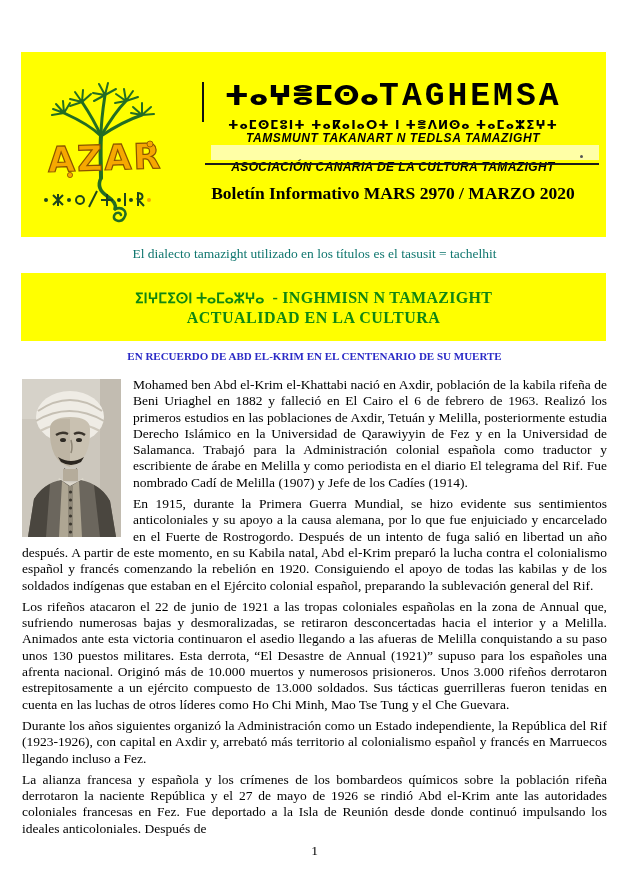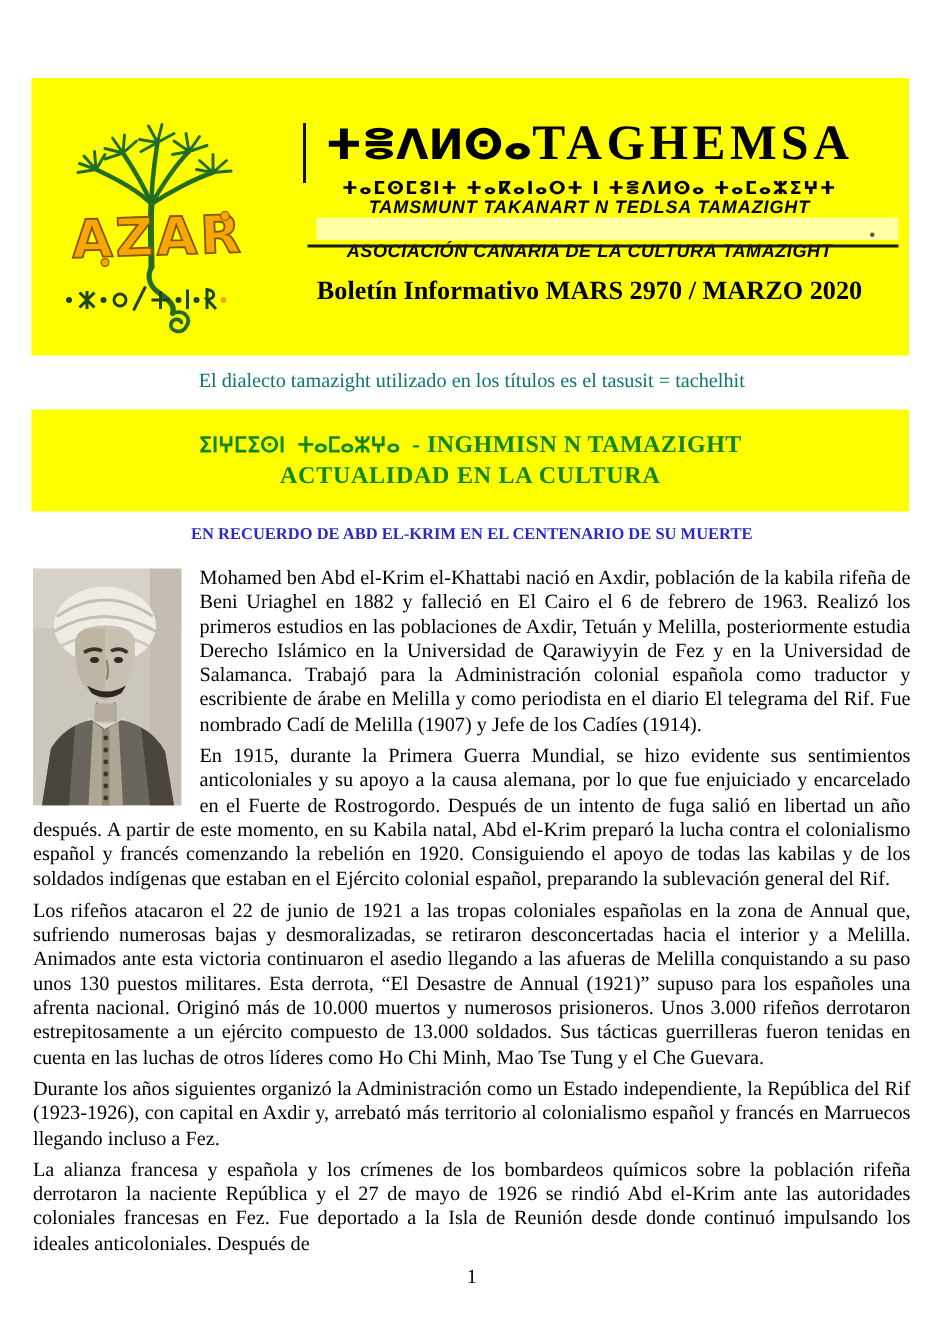--- a/index.html
+++ b/index.html
@@ -7,21 +7,21 @@
     position:relative; width:629px; height:888px; background:#ffffff;
     font-family:"Liberation Serif", serif; color:#000; overflow:hidden;
   }
 
   
   .header-box { position:absolute; left:21px; top:52px; width:585px; height:185px; background:#ffff00; }
   .logo { position:absolute; left:16px; top:26px; width:132px; height:152px; }
   .header-text { position:absolute; left:162px; top:0; width:420px; height:100%; text-align:center; }
   .hx-title { position:absolute; top:25px; left:0; width:100%; white-space:nowrap; line-height:38px; }
   .tif-big  { font-family:"DejaVu Sans", sans-serif; font-weight:bold; font-size:28px; }
-  .latin-big{ font-family:Liberation Serif, serif; font-weight:bold; font-size:33px; letter-spacing:3px; }
+  .latin-big{ font-family:Liberation Mono, monospace; font-weight:bold; font-size:33px; letter-spacing:3px; }
   .caret { position:absolute; left:181px; top:30px; width:2px; height:40px; background:#101010; }
   .hx-tif2 { position:absolute; top:66px; left:0; width:100%; font-family:"DejaVu Sans", sans-serif;
              font-weight:bold; font-size:12px; letter-spacing:1px; white-space:nowrap; }
   .band { position:absolute; top:93px; left:28px; right:4px; height:15px; background:rgba(255,255,255,0.65); }
   .speck { position:absolute; top:103px; right:20px; width:3px; height:3px; background:#555; border-radius:50%; }
   .hx-tamsmunt { position:absolute; top:79px; left:0; width:100%; font-family:"Liberation Sans", sans-serif;
                  font-weight:bold; font-style:italic; font-size:12px; letter-spacing:0.6px; white-space:nowrap; }
   .hx-asoc { position:absolute; top:108px; left:0; width:100%; font-family:"Liberation Sans", sans-serif;
              font-weight:bold; font-style:italic; font-size:12px; letter-spacing:0.4px; white-space:nowrap; }
   .hx-rule { position:absolute; top:111px; left:184px; right:7px; border-top:2px solid #1c1c1c; }
@@ -29,21 +29,21 @@
 
   
   .dialect { position:absolute; top:246px; left:0; width:629px; text-align:center;
              color:#0f766e; font-size:13.5px; }
 
   
   .banner2 { position:absolute; top:273px; left:21px; width:585px; height:68px; background:#ffff00;
              display:flex; flex-direction:column; align-items:center; justify-content:center;
              color:#118611; font-weight:bold; }
   .banner2 .l1 { white-space:nowrap; line-height:19px; }
-  .banner2 .tif { font-family:Liberation Mono, monospace; font-size:14px; }
+  .banner2 .tif { font-family:Liberation Sans, sans-serif; font-size:14px; }
   .banner2 .lat { font-size:16px; margin-left:8px; letter-spacing:0.3px; }
   .banner2 .l2 { font-size:16px; letter-spacing:0.5px; line-height:19px; }
 
   
   .art-heading { position:absolute; top:350px; left:0; width:629px; text-align:center;
                  color:#2a2ac6; font-weight:bold; font-size:11px; }
   .body { position:absolute; top:377px; left:22px; width:585px;
           font-size:13.5px; line-height:16.3px; text-align:justify; }
   .body p { margin:0 0 5px 0; }
   .portrait { float:left; width:99px; height:158px; margin:2px 12px 2px 0; }
@@ -90,21 +90,21 @@
         <circle cx="88" cy="0" r="2" stroke="none"></circle>
         <path d="M95,6 L95,-7 c6,0.5 6,6.5 0,6.5 l6,6.5" fill="none"></path>
         <circle cx="106" cy="0" r="2" fill="#f6a800" stroke="none"></circle>
       </g>
     </svg>
 
     <div class="caret"></div>
 
     <div class="header-text">
       <div class="hx-title">
-        <span class="tif-big">ⵜⴻⴷⵍⵙⴰ</span><span class="latin-big">TAGHEMSA</span>
+        <span class="tif-big">ⵜⴰⵖⴻⵎⵙⴰ</span><span class="latin-big">TAGHEMSA</span>
       </div>
       <div class="hx-tif2">ⵜⴰⵎⵙⵎⵓⵏⵜ ⵜⴰⴽⴰⵏⴰⵔⵜ ⵏ ⵜⴻⴷⵍⵙⴰ ⵜⴰⵎⴰⵣⵉⵖⵜ</div>
       <div class="band"></div>
       <div class="hx-tamsmunt">TAMSMUNT TAKANART N TEDLSA TAMAZIGHT</div>
       <div class="hx-asoc">ASOCIACIÓN CANARIA DE LA CULTURA TAMAZIGHT</div>
       <div class="speck"></div>
     </div>
 
     <div class="hx-rule"></div>
     <div class="header-text" style="top:0; pointer-events:none;">

